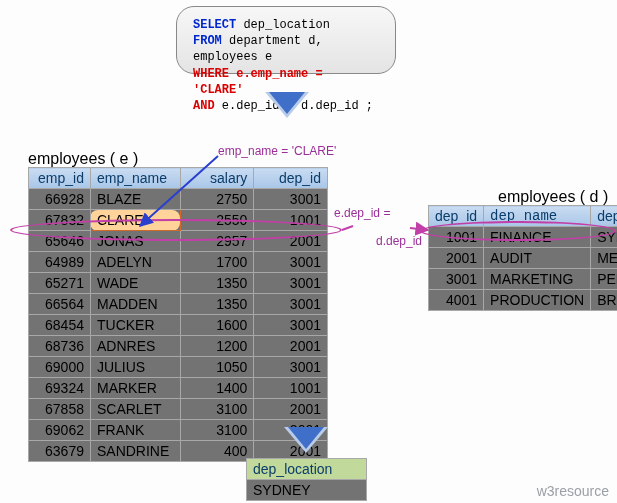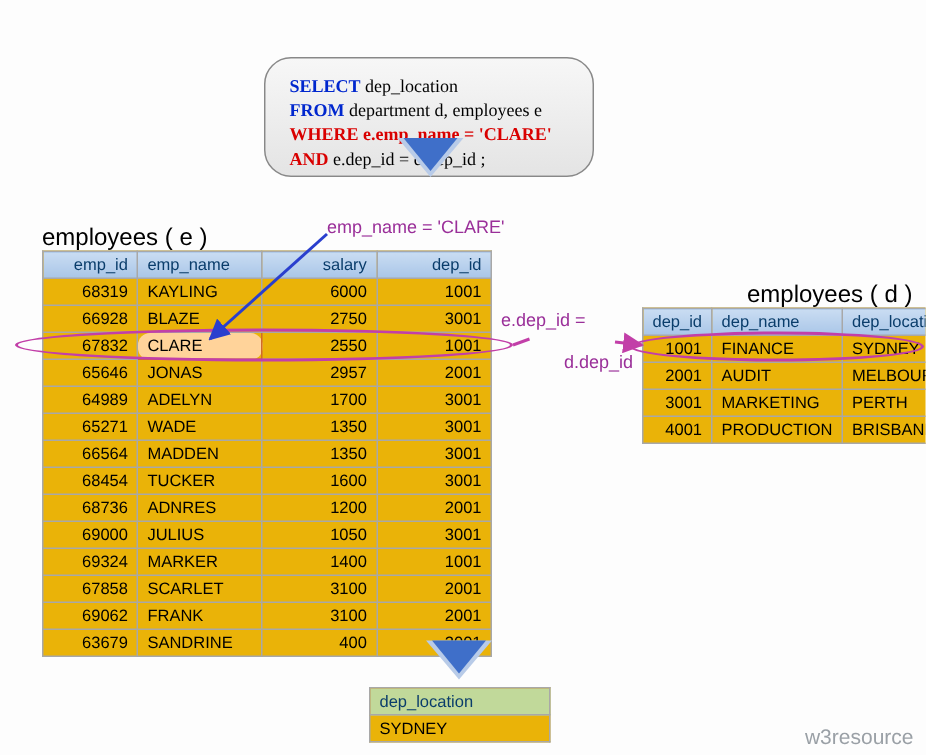--- a/index.html
+++ b/index.html
@@ -12,29 +12,28 @@
     position: relative;
     overflow: hidden;
   }
 
   
   .sql-box {
     position: absolute;
     left: 176px;
     top: 6px;
     width: 220px;
-    height: 80px;
+    height: 68px;
     background: linear-gradient(#f7f7f7, #e4e4e4);
     border: 1px solid #888;
     border-radius: 18px;
     padding: 10px 16px;
     font-size: 12px;
     line-height: 1.35;
-    font-family: Liberation Serif, serif;
-    margin-top: 32px;
+    font-family: Liberation Mono, monospace;
   }
   .sql-box .kw-blue { color: #0027ce; font-weight: bold; }
   .sql-box .kw-red { color: #d90000; font-weight: bold; }
   .sql-box .plain { color: #000; }
 
   
   .tri-down {
     width: 0; height: 0;
     border-left: 18px solid transparent;
     border-right: 18px solid transparent;
@@ -43,22 +42,22 @@
   }
   .tri-outer {
     border-left-width: 22px;
     border-right-width: 22px;
     border-top: 26px solid #b8cbe8;
   }
 
   
   table {
     border-collapse: collapse;
-    background: #eab308;
-    font-size: 11px;
+    background: #737373;
+    font-size: 14px;
     color: #000;
   }
   th, td {
     border: 1px solid #a8a8a8;
     padding: 2px 6px;
     height: 18px;
     text-align: left;
     white-space: nowrap;
   }
   th {
@@ -71,21 +70,21 @@
   th.num { text-align: right; }
 
   .tbl-emp { position: absolute; left: 28px; top: 167px; width: 300px; }
   .tbl-emp th:nth-child(1), .tbl-emp td:nth-child(1){ width:58px; }
   .tbl-emp th:nth-child(2), .tbl-emp td:nth-child(2){ width:76px; }
   .tbl-emp th:nth-child(3), .tbl-emp td:nth-child(3){ width:70px; }
   .tbl-emp th:nth-child(4), .tbl-emp td:nth-child(4){ width:70px; }
 
   .tbl-dep { position: absolute; left: 428px; top: 205px; }
   .tbl-dep th:nth-child(1){ width:46px;}
-  .tbl-dep th:nth-child(2){ width:80px;}
+  .tbl-dep th:nth-child(2){ width:80px;font-family:Liberation Mono, monospace;}
   .tbl-dep th:nth-child(3){ width:80px;}
 
   .tbl-result { position: absolute; left: 246px; top: 458px; }
   .tbl-result th { background: #c1d99a; width: 120px;}
   .tbl-result td { width: 120px; }
 
   .table-title {
     position: absolute;
     font-size: 16px;
     color: #000;
@@ -164,26 +163,20 @@
   <thead>
       <tr>
     <th class="num">emp_id</th>
     <th>emp_name</th>
     <th class="num">salary</th>
     <th class="num">dep_id</th>
   </tr>
     </thead>
   <tbody>
     <tr>
-        <td class="num">68319</td>
-        <td>KAYLING</td>
-        <td class="num">6000</td>
-        <td class="num">1001</td>
-      </tr>
-    <tr>
         <td class="num">66928</td>
         <td>BLAZE</td>
         <td class="num">2750</td>
         <td class="num">3001</td>
       </tr>
     <tr>
         <td class="num">67832</td>
         <td class="hl-clare">CLARE</td>
         <td class="num">2550</td>
         <td class="num">1001</td>

